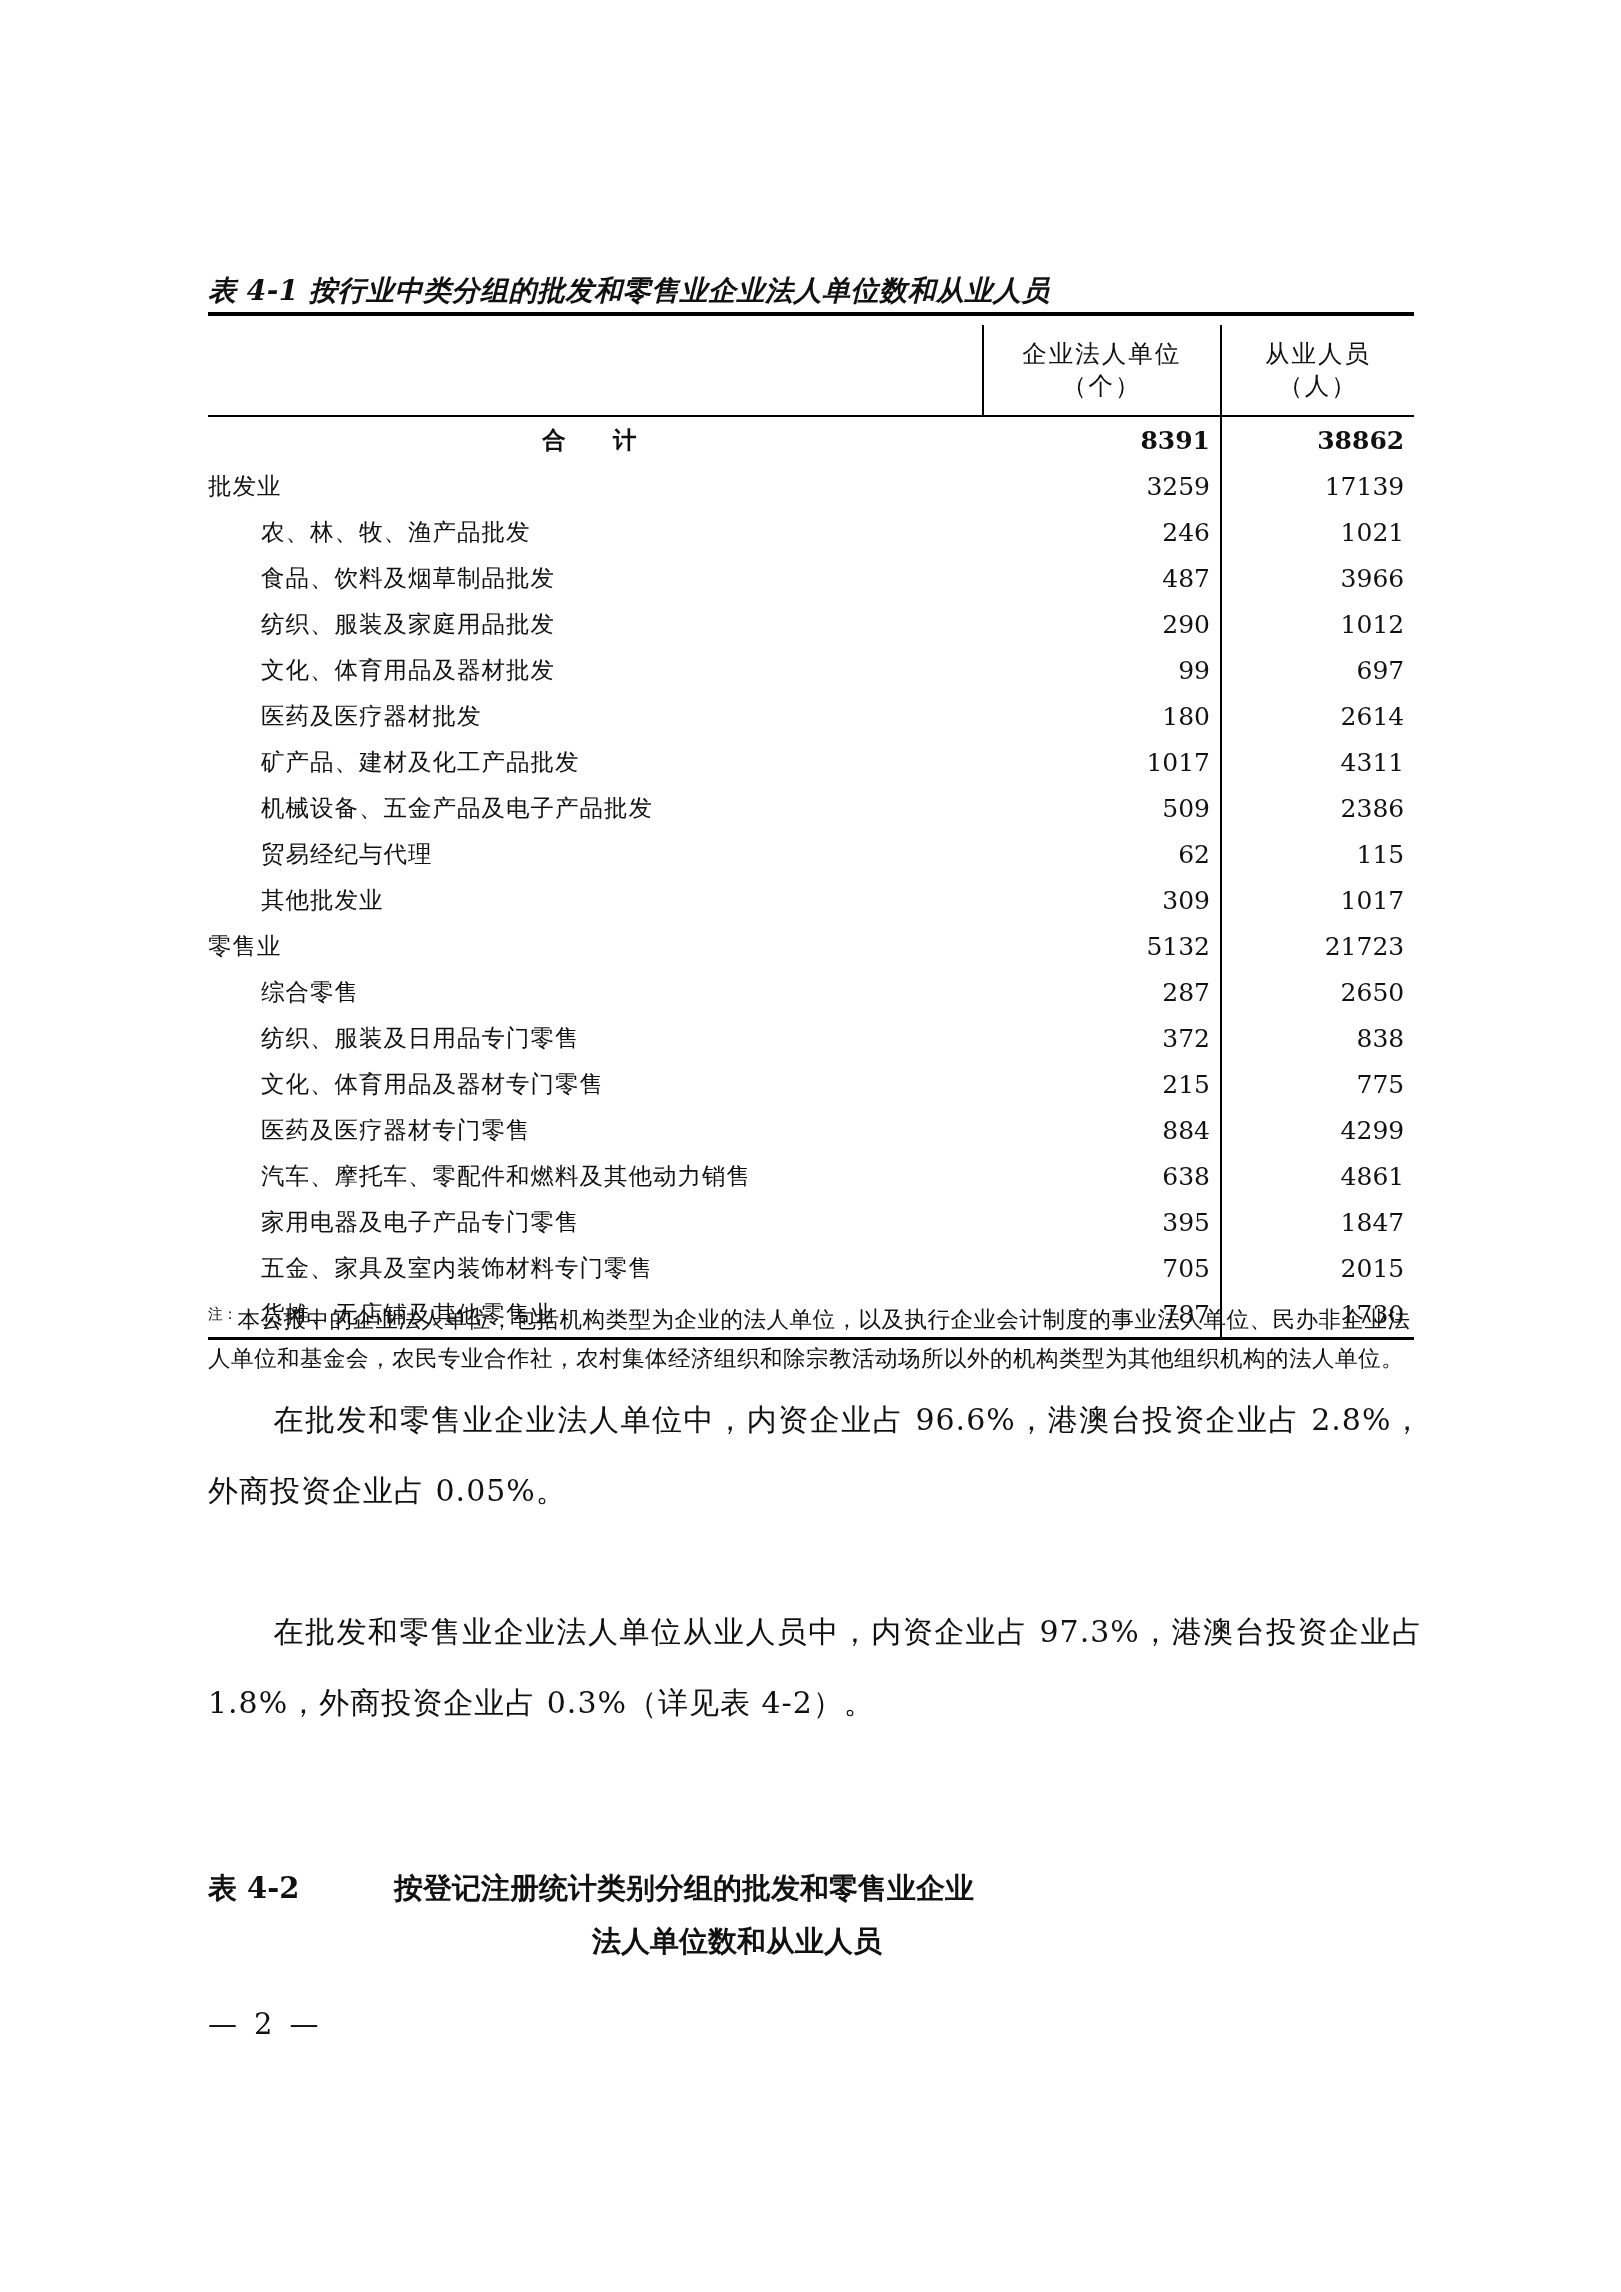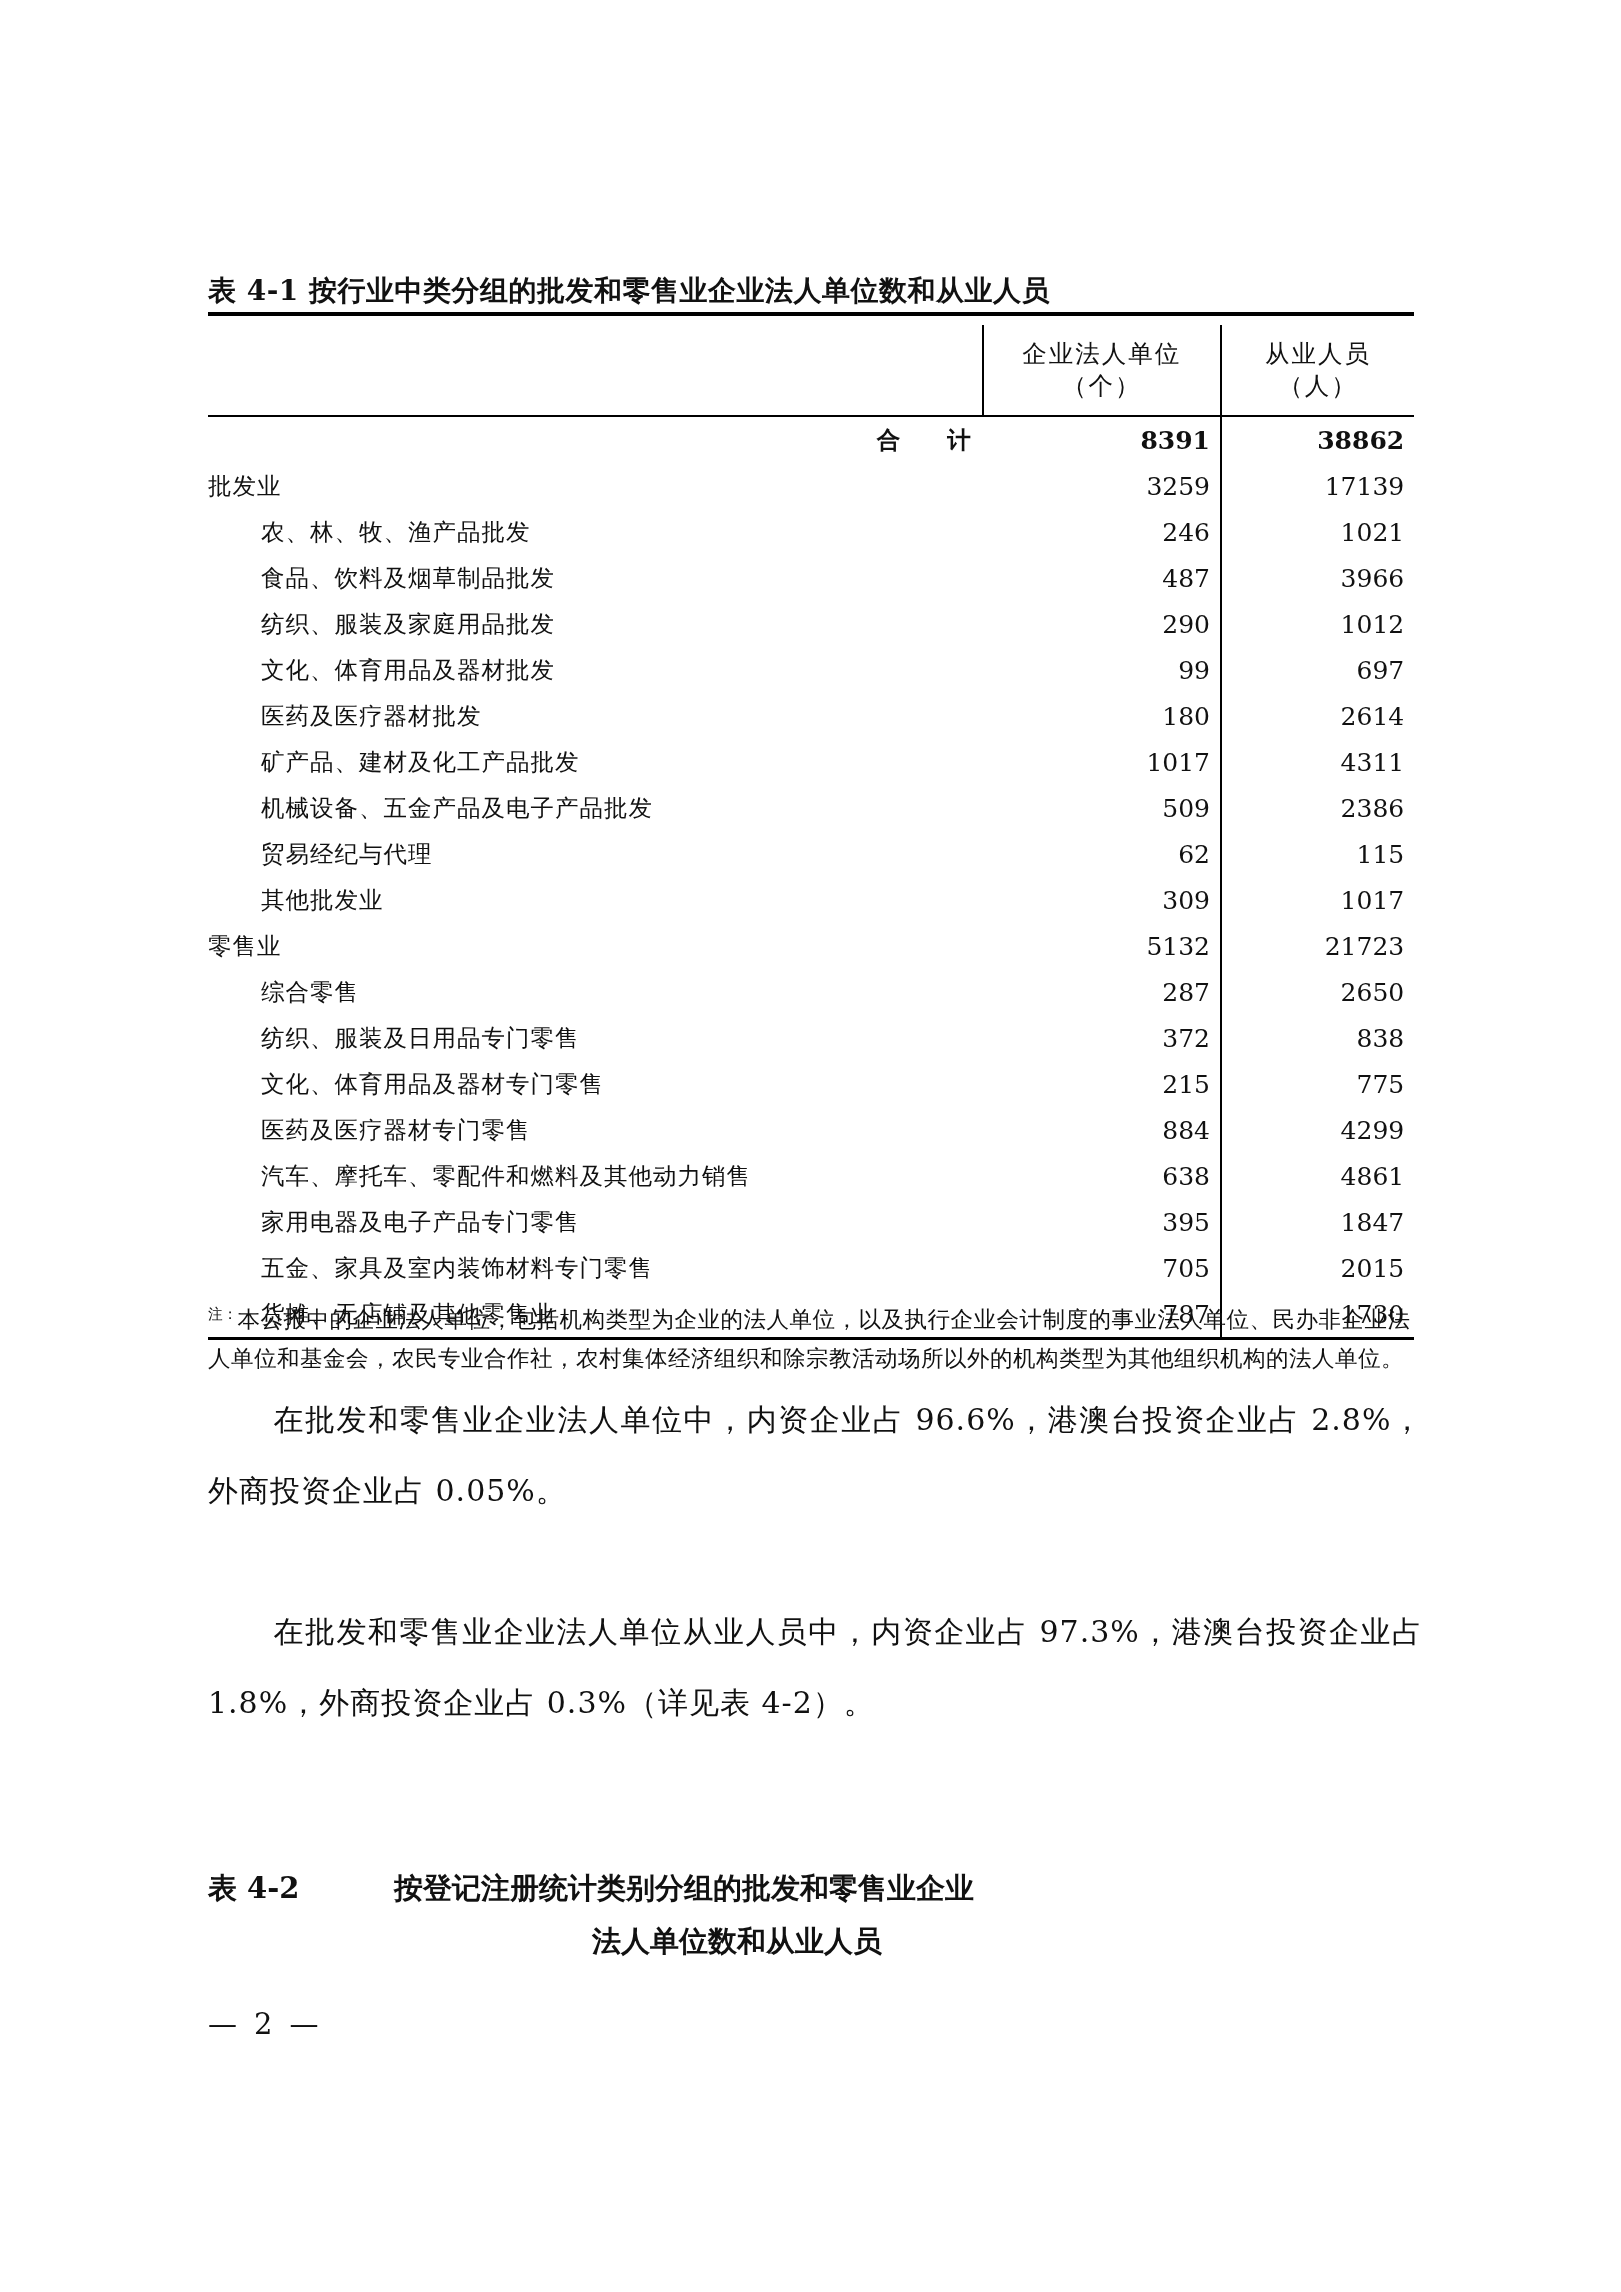--- a/index.html
+++ b/index.html
@@ -25,20 +25,21 @@
   .table-title {
     position: absolute;
     left: 208px;
     top: 272px;
     width: 1206px;
     font-size: 28px;
     font-weight: bold;
     letter-spacing: 0.5px;
     white-space: nowrap;
     font-family: "DejaVu Serif", "Liberation Serif", serif;
+    font-style: italic;
   }
   .title-rule {
     position: absolute;
     left: 208px;
     top: 312px;
     width: 1206px;
     height: 3.9px;
     background: #000;
   }
   .tbl {
@@ -66,21 +67,21 @@
   .hdr-under { border-bottom: 2px solid #fca5a5; }
 
   .rowline td { height: 46px; }
   td.lbl {
     padding-left: 0;
     font-size: 23.5px;
     letter-spacing: 1px;
     white-space: nowrap;
   }
   td.lbl.indent { padding-left: 53px; }
-  td.lbl.center { text-align: right; letter-spacing: 11.8px; padding-left: 0; margin-top: 11px; }
+  td.lbl.center { text-align: center; letter-spacing: 11.8px; padding-left: 0; margin-top: 11px; }
   td.num {
     text-align: right;
     padding-right: 9.8px;
     font-size: 25px;
     white-space: nowrap;
   }
   td.num.c1 { border-right: 2px solid #000; }
   .bold td { font-weight: bold; }
   .toprule td, .toprule th { border-top: 2.9px solid #000; }
   .botrule td { border-bottom: 3.9px solid #000; }

